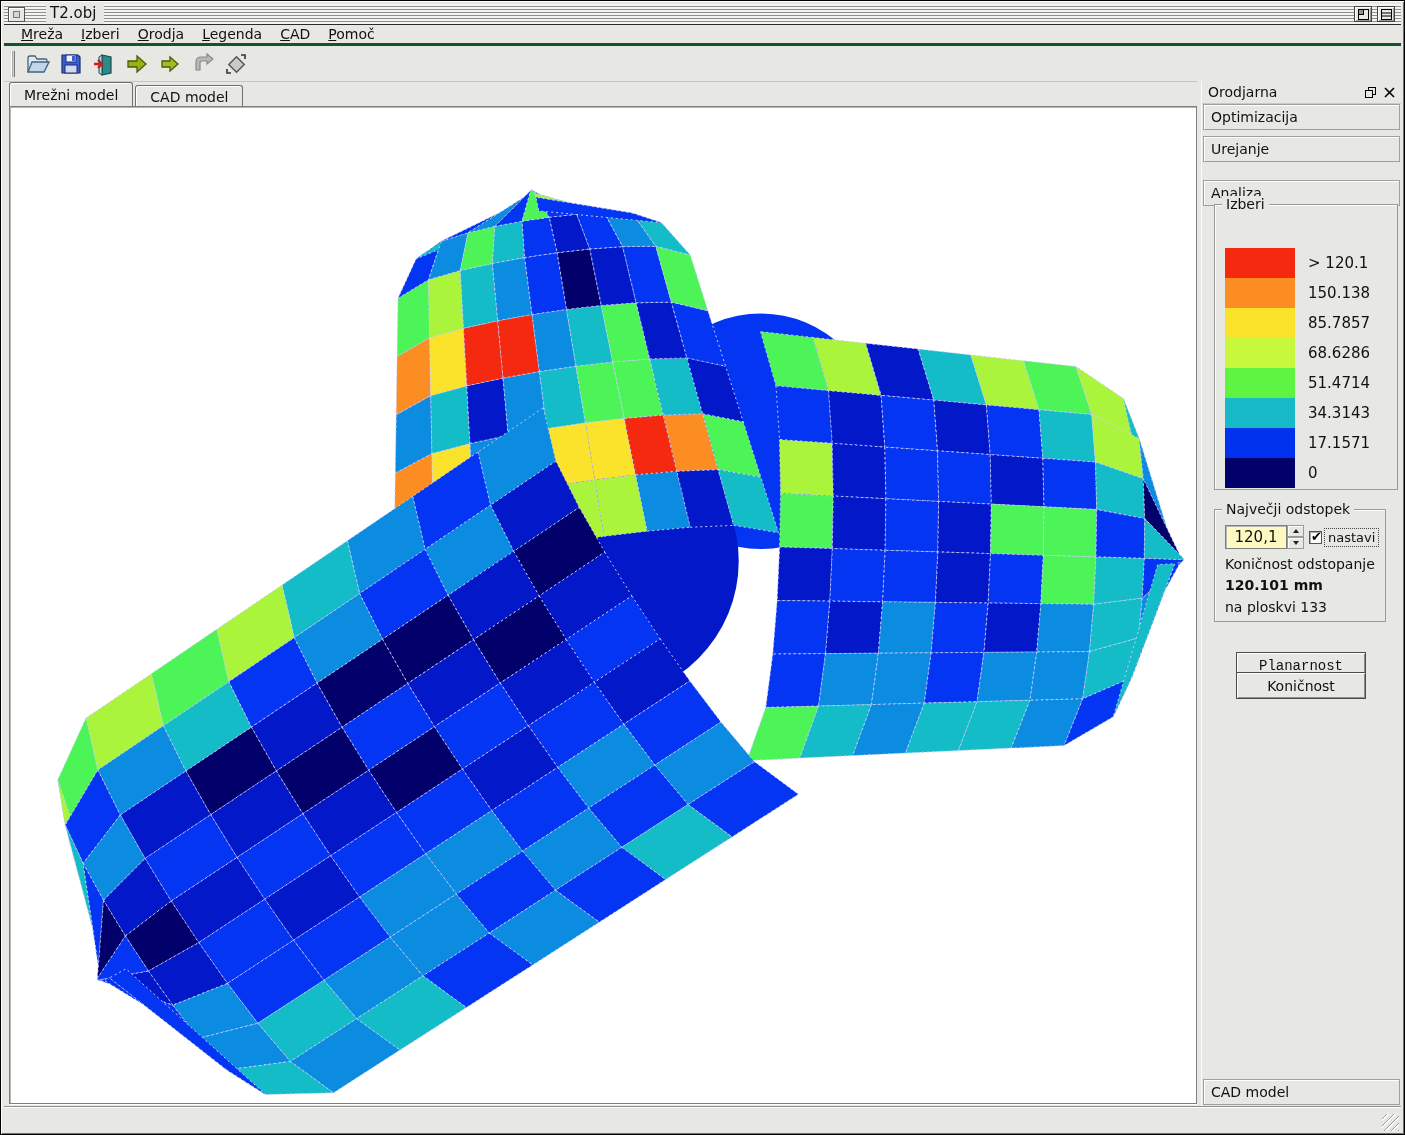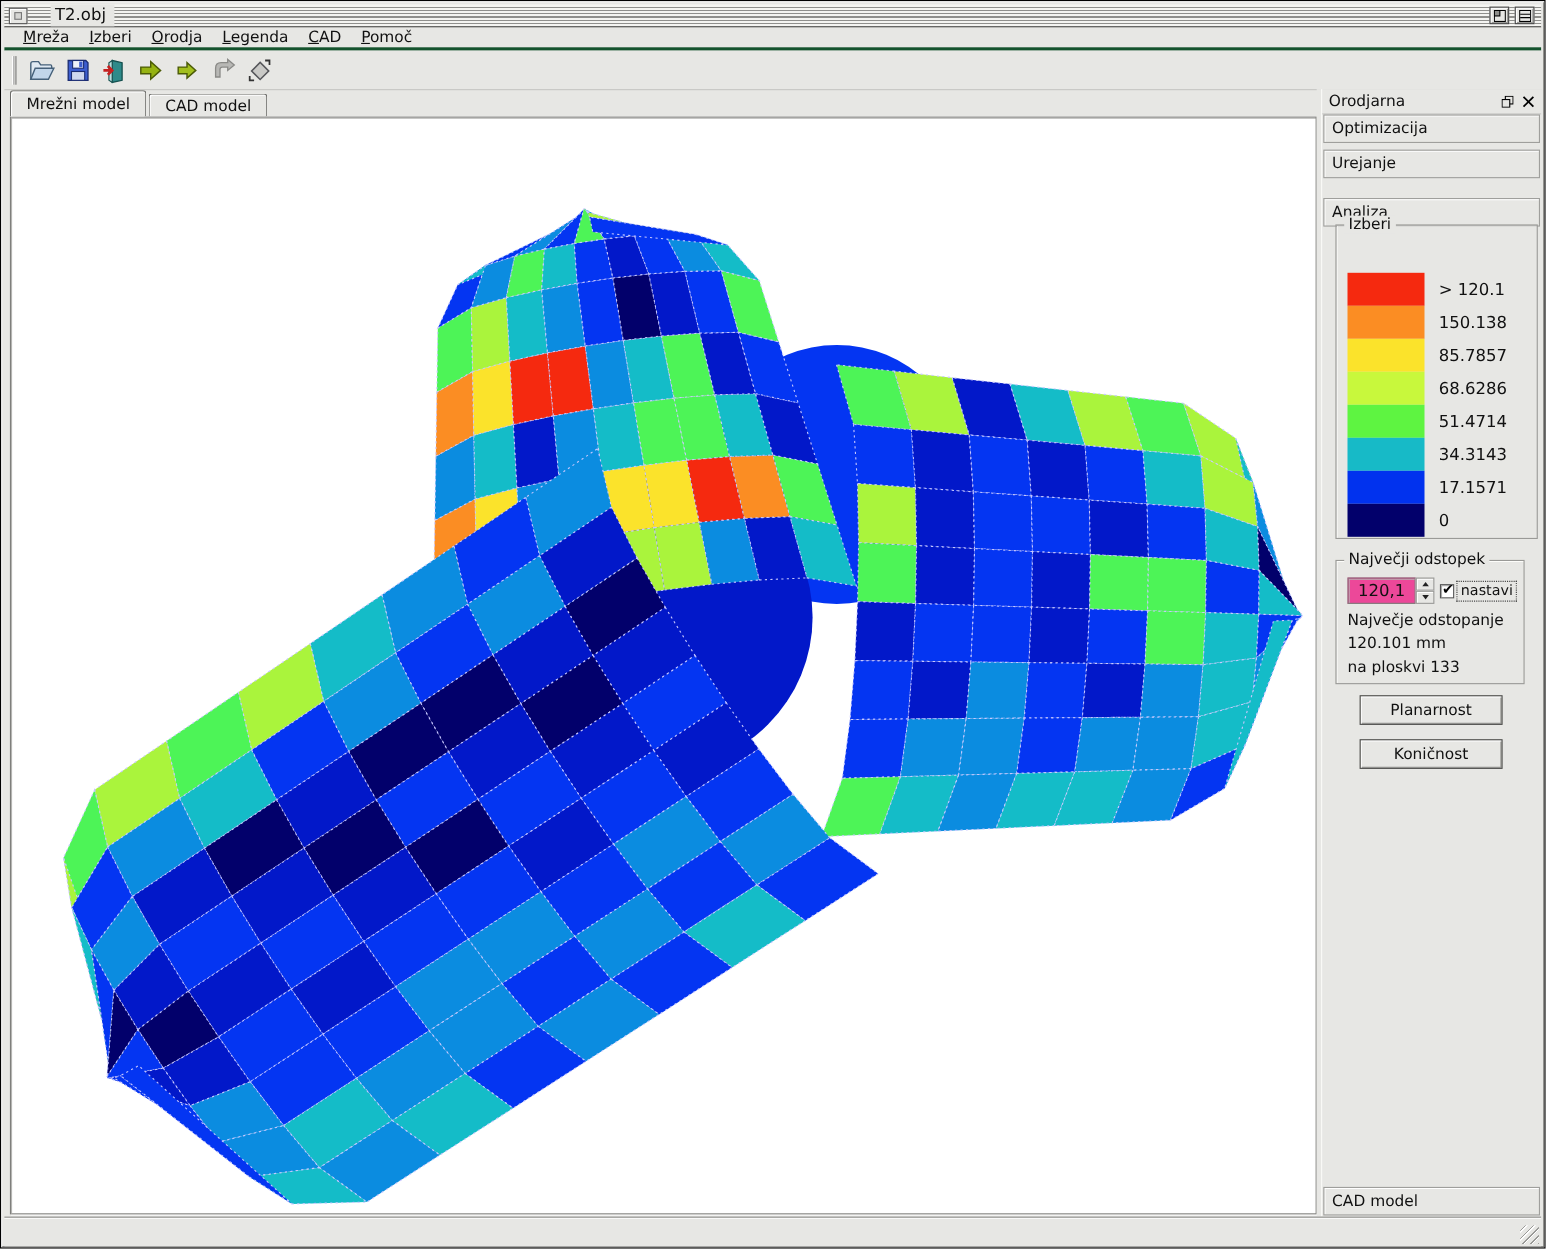--- a/index.html
+++ b/index.html
@@ -52,21 +52,21 @@
     font-size:14px;color:#111;display:flex;align-items:center;padding-left:7px;}
   
   .groupbox{position:absolute;border:1px solid #9a9a97;box-shadow:inset 1px 1px 0 #fdfdfa;}
   .groupbox .gb-title{position:absolute;top:-9px;left:7px;background:#e7e7e4;padding:0 4px;font-size:14px;color:#111;}
   .legend-row{display:flex;align-items:center;height:30px;}
   .legend-swatch{width:70px;height:30px;}
   .legend-label{margin-left:13px;font-size:15px;color:#111;}
   #legend-rows{position:absolute;left:10px;top:43px;right:4px;}
   
   .spinrow{position:absolute;left:10px;top:15px;height:24px;display:flex;align-items:center;}
-  .spinbox{width:62px;height:24px;background:#ec4899;border:1px solid #7f7f7c;
+  .spinbox{width:62px;height:24px;background:#fef9c3;border:1px solid #7f7f7c;
     box-shadow:inset 1px 1px 0 #b5b5b2;font-size:15px;color:#111;text-align:center;line-height:22px;}
   .spinbtns{width:17px;height:24px;display:flex;flex-direction:column;}
   .spinbtn{flex:1;background:#e7e7e4;border:1px solid #9a9a97;box-shadow:inset 1px 1px 0 #fff;
     display:flex;align-items:center;justify-content:center;padding:0;}
   .arrow-up{width:0;height:0;border-left:3px solid transparent;border-right:3px solid transparent;border-bottom:4px solid #222;}
   .arrow-down{width:0;height:0;border-left:3px solid transparent;border-right:3px solid transparent;border-top:4px solid #222;}
   .checkbox{width:13px;height:13px;background:#fff;border:1px solid #555;box-shadow:inset 1px 1px 0 #aaa;
     margin-left:5px;position:relative;}
   .checkbox .mark{position:absolute;left:1px;top:-3px;font-size:13px;color:#000;}
   .check-label{margin-left:2px;font-size:13px;color:#111;border:1px dotted #444;padding:1px 3px;}
@@ -459,26 +459,26 @@
             </div>
           <div class="spinbtn">
               <div class="arrow-down"></div>
             </div>
         </div>
         <div class="checkbox">
             <span class="mark">✔</span>
           </div>
         <span class="check-label">nastavi</span>
       </div>
-      <div class="info-line" style="top:46px;">Največje odstopanje</div>
-      <div class="info-line" style="top:67px;">120.101 mm</div>
+      <div class="info-line" style="top:46px;">Koničnost odstopanje</div>
+      <div class="info-line" style="top:67px;font-weight:bold;">120.101 mm</div>
       <div class="info-line" style="top:89px;">na ploskvi 133</div>
     </div>
 
-    <div class="push-btn" style="top:551px;">Planarnost</div>
+    <div class="push-btn" style="top:571px;font-family:Liberation Mono, monospace;">Planarnost</div>
     <div class="push-btn" style="top:591px;">Koničnost</div>
 
     <div class="section-bar" style="top:998px;">CAD model</div>
   </div>
 
   <div class="statusbar">
     <div class="grip"></div>
   </div>
 
 </div>

